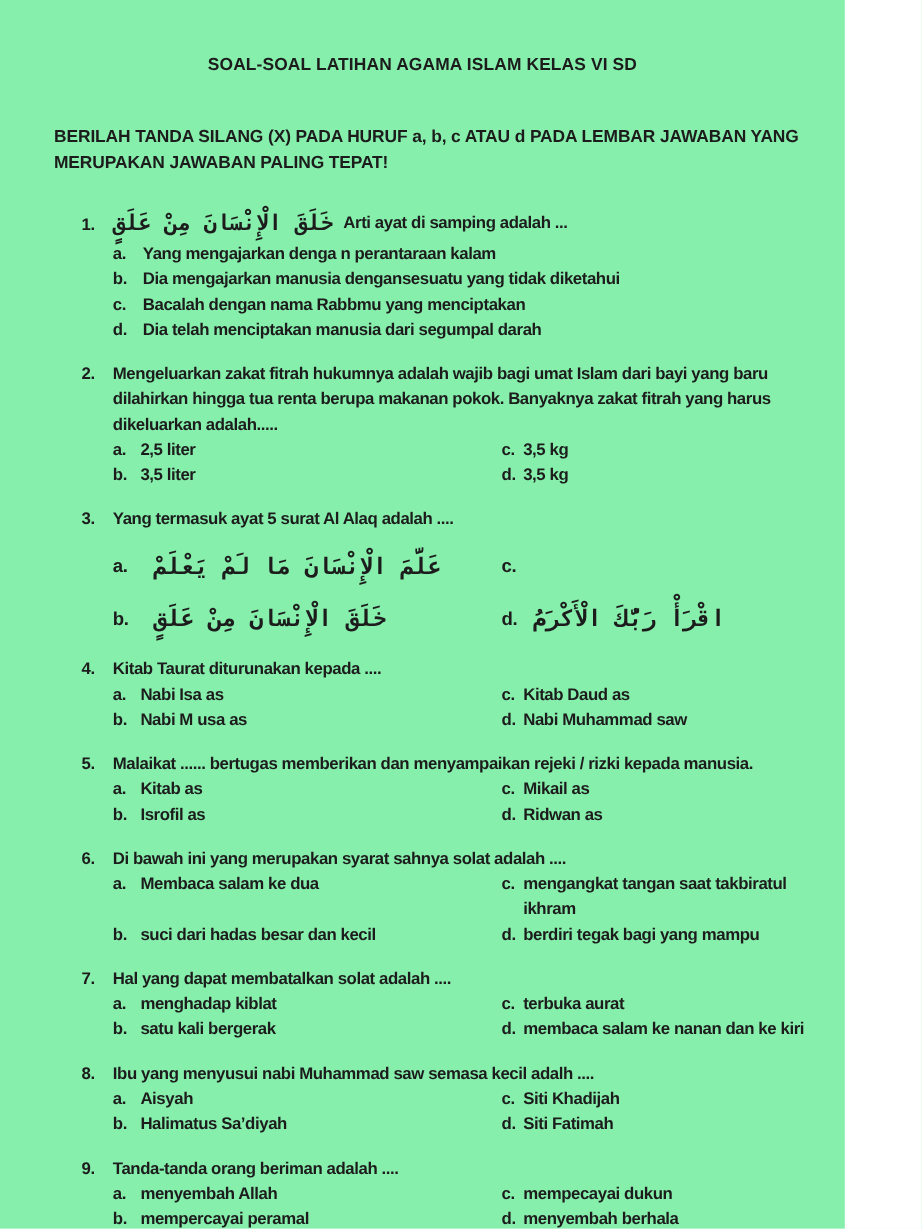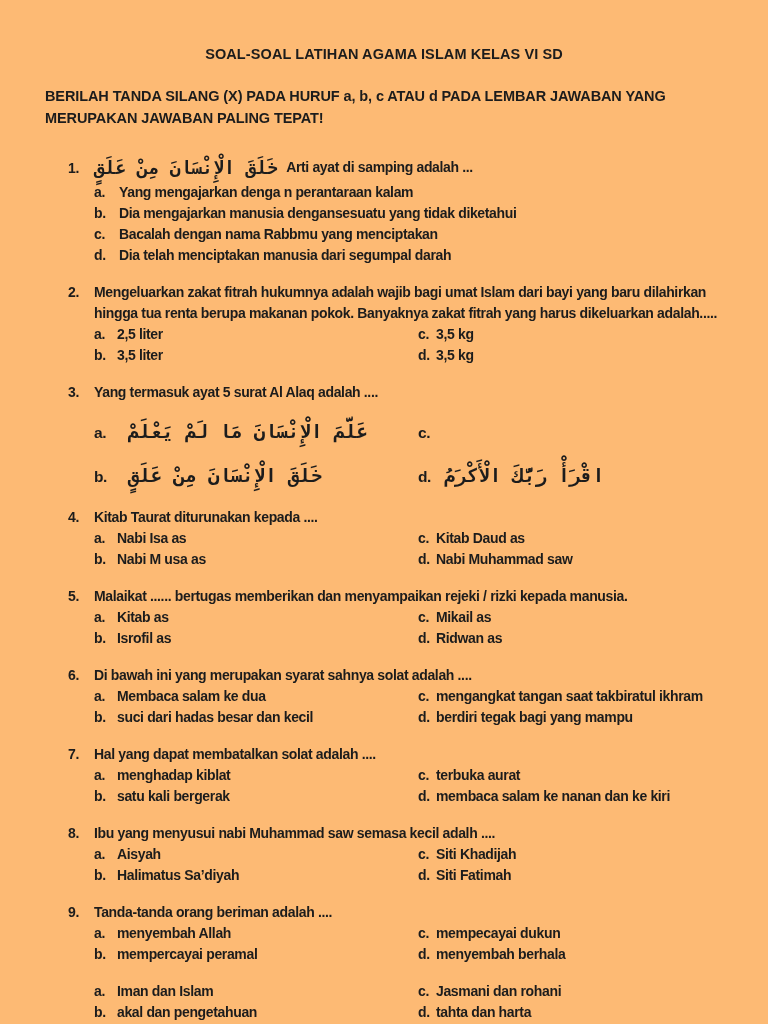--- a/index.html
+++ b/index.html
@@ -10,36 +10,36 @@
   body {
     width: 768px;
     height: 1024px;
     overflow: hidden;
     font-family: "Liberation Sans", sans-serif;
     color: #1c1c1c;
     -webkit-font-smoothing: antialiased;
   }
   .page {
     box-sizing: border-box;
-    width: 768px;
+    width: 704px;
     height: 1024px;
     padding: 46px 20px 0 45px;
-    background: #fdba74;
+    background: #86efac;
     overflow: hidden;
   }
   .doc-title {
     text-align: center;
     font-size: 14.5px;
     font-weight: 700;
     line-height: 16px;
     letter-spacing: 0.1px;
     padding-right: 25px;
   }
   .doc-instruction {
-    margin-top: 23px;
+    margin-top: 41px;
     width: 700px;
     font-size: 14.5px;
     font-weight: 700;
     line-height: 22px;
     letter-spacing: -0.1px;
   }
   .questions {
     margin-top: 25px;
   }
   .question {

